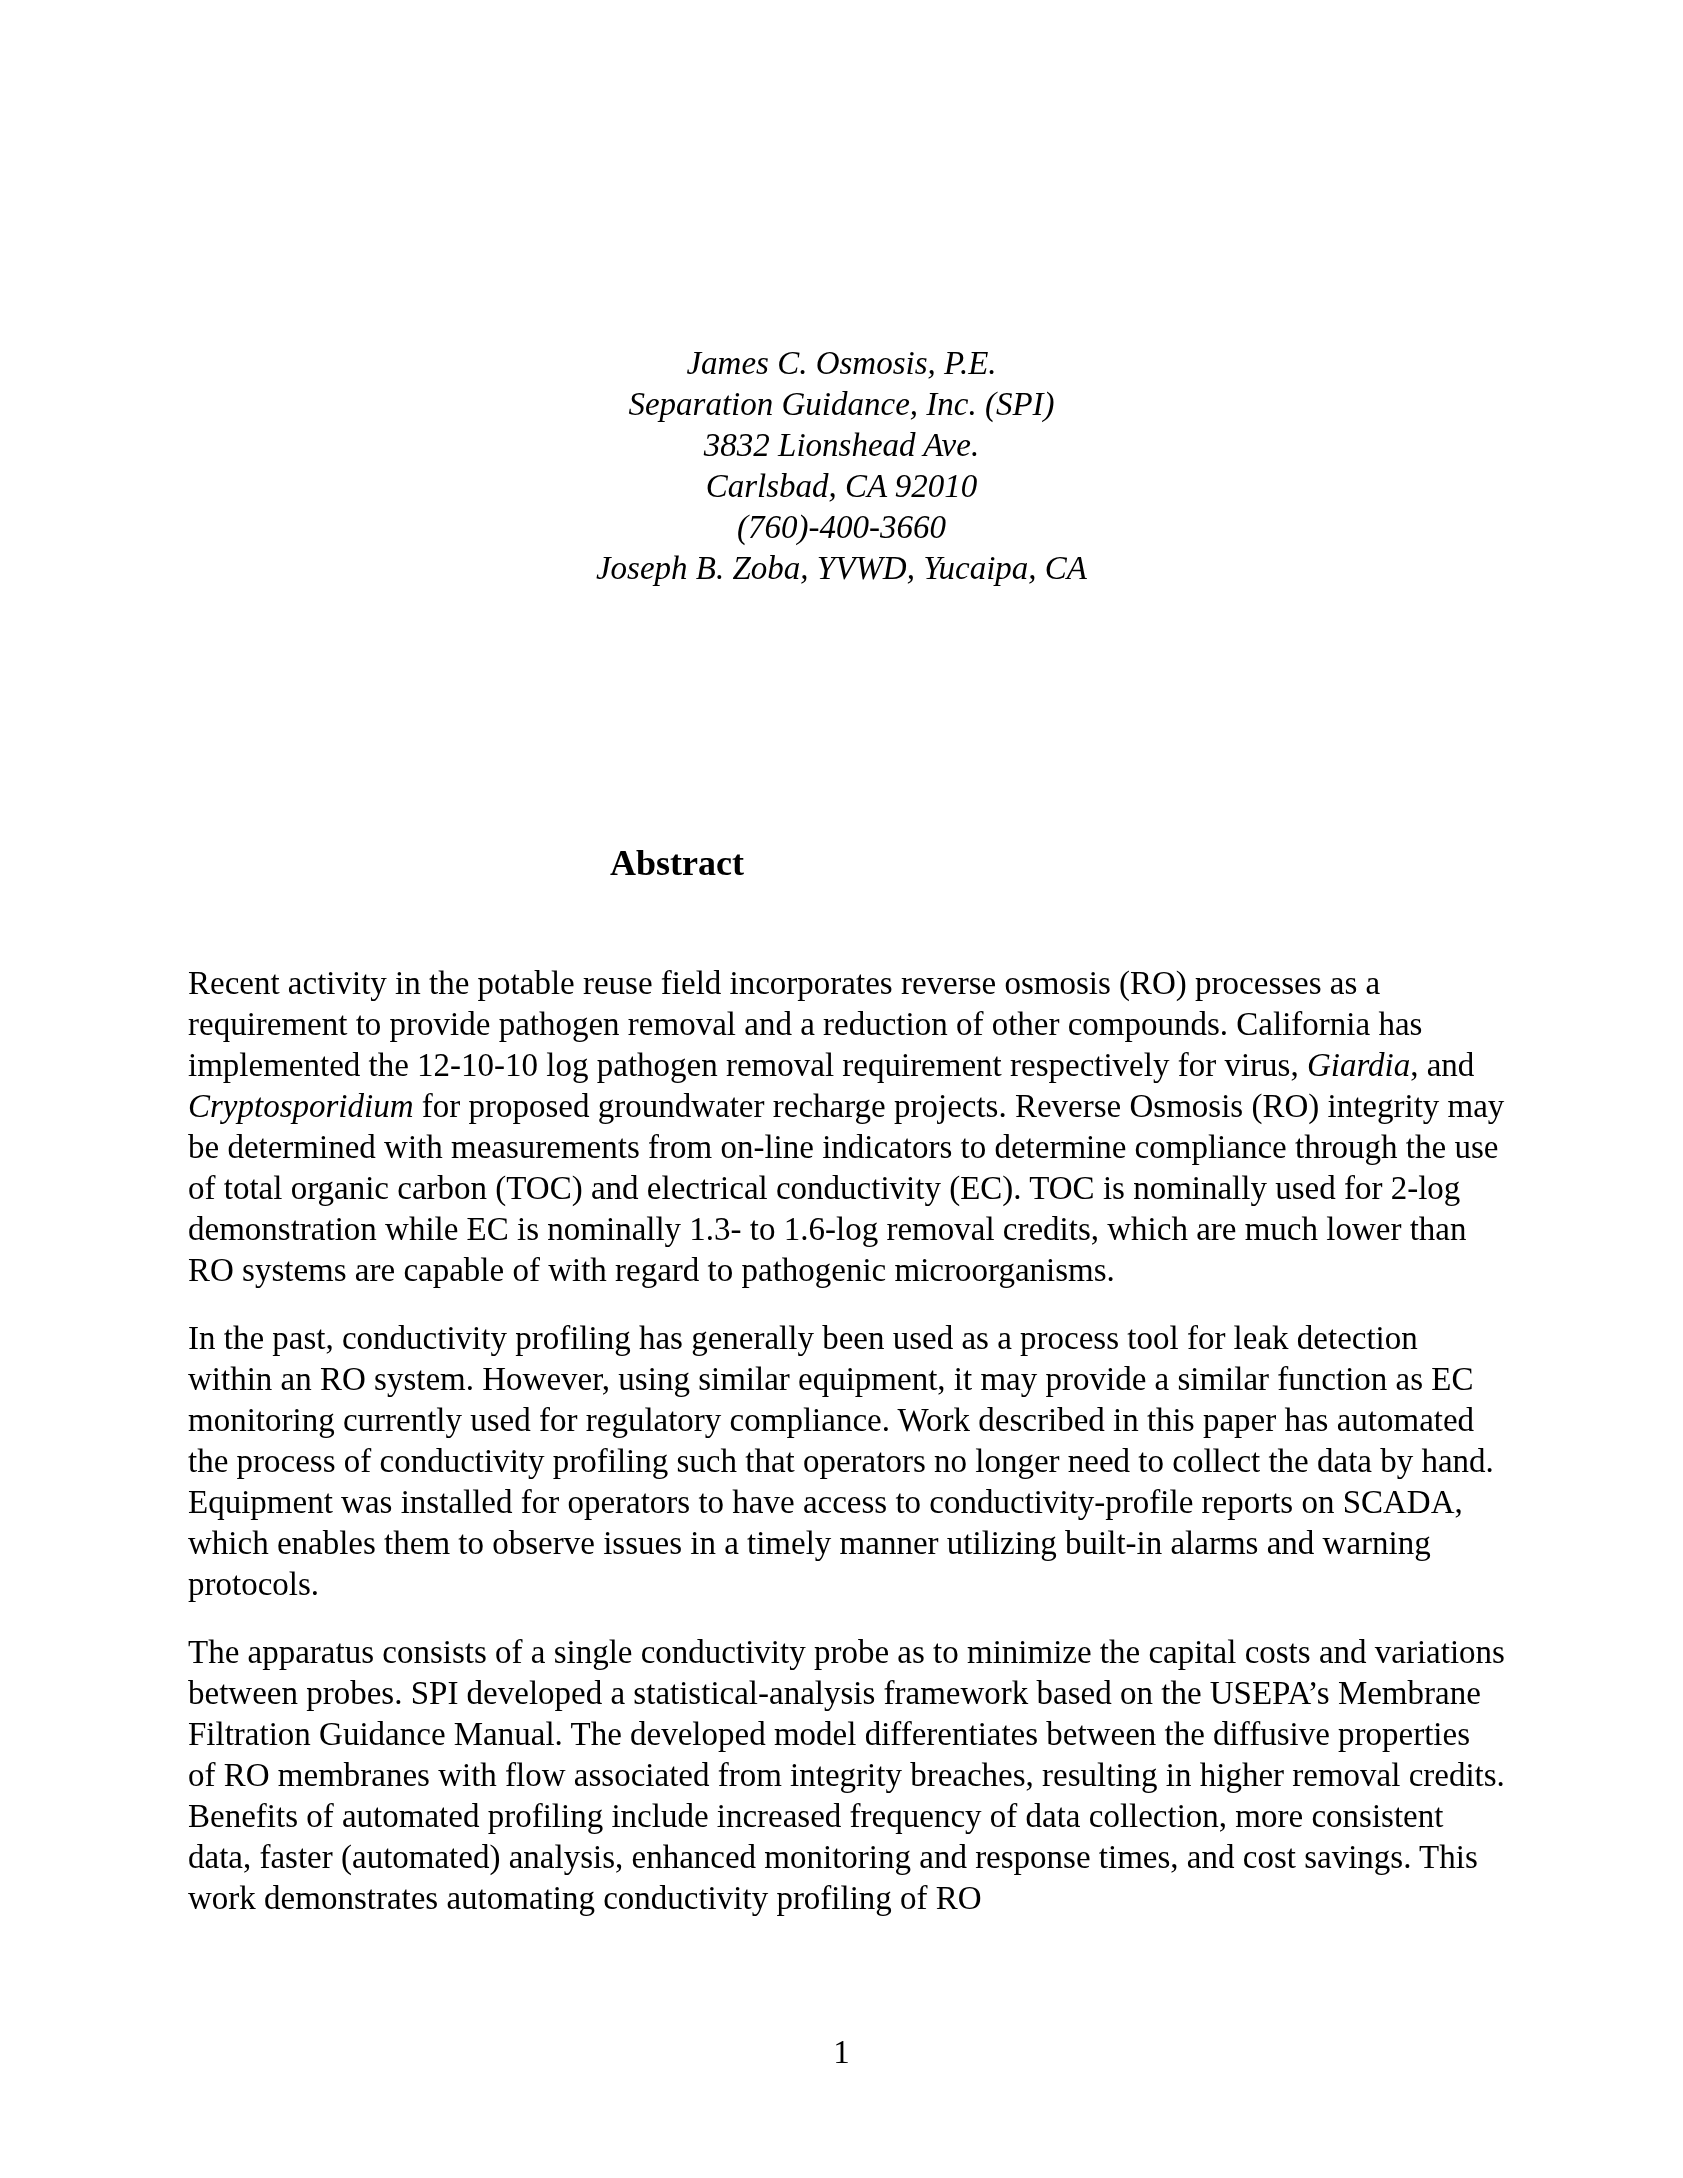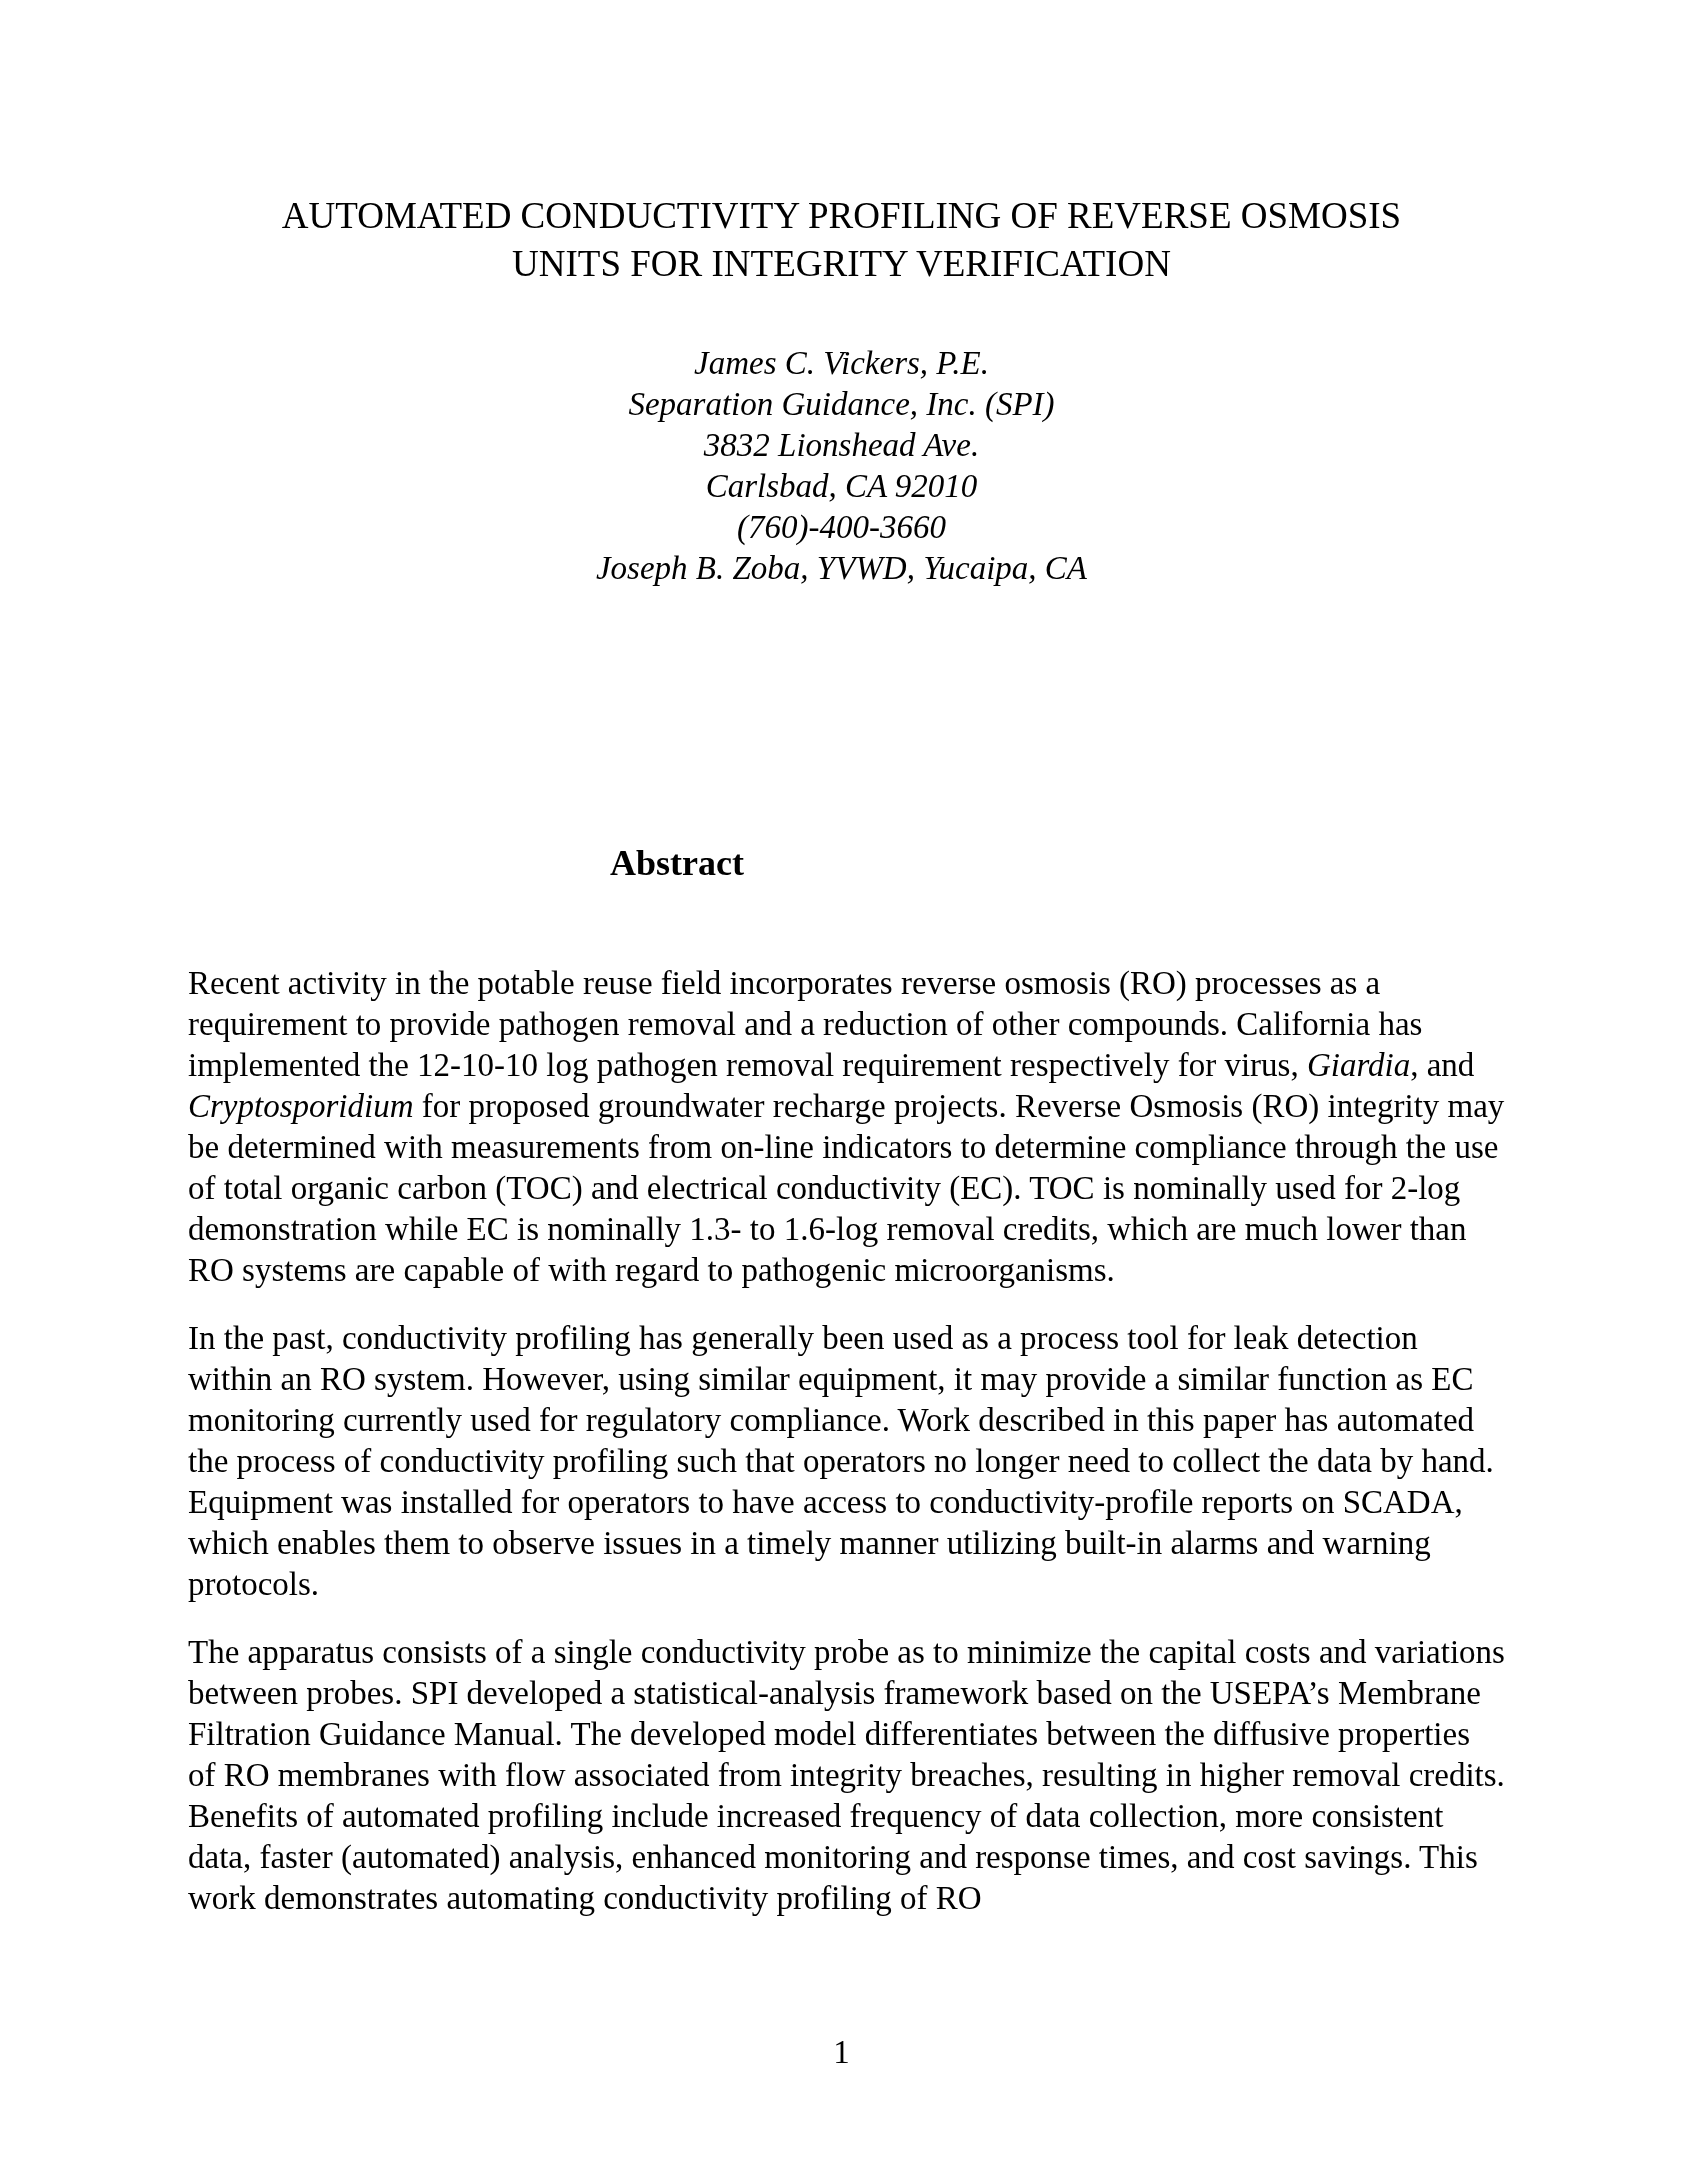--- a/index.html
+++ b/index.html
@@ -71,27 +71,23 @@
     text-align: center;
     font-size: 33px;
     line-height: 41px;
   }
 </style>
 </head>
 <body>
 
 <div class="page">
 
-  <header class="title-block">
-    <div>AUTOMATED CONDUCTIVITY PROFILING OF REVERSE OSMOSIS</div>
-    <div>UNITS FOR INTEGRITY VERIFICATION</div>
-  </header>
 
   <section class="author-block">
-    <div>James C. Vickers, P.E.</div>
+    <div>James C. Osmosis, P.E.</div>
     <div>Separation Guidance, Inc. (SPI)</div>
     <div>3832 Lionshead Ave.</div>
     <div>Carlsbad, CA 92010</div>
     <div>(760)-400-3660</div>
     <div>Joseph B. Zoba, YVWD, Yucaipa, CA</div>
   </section>
 
   <h2 class="abstract-heading">Abstract</h2>
 
   <main class="body-text">

